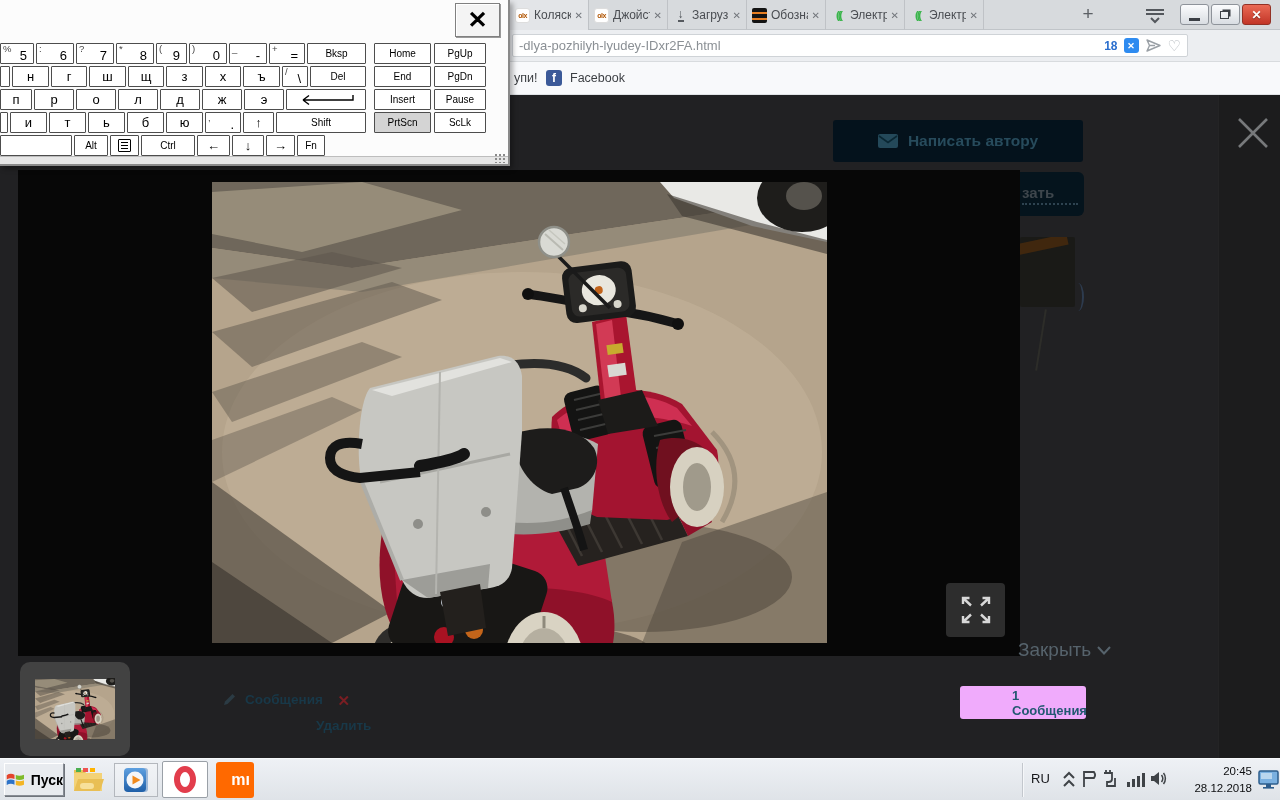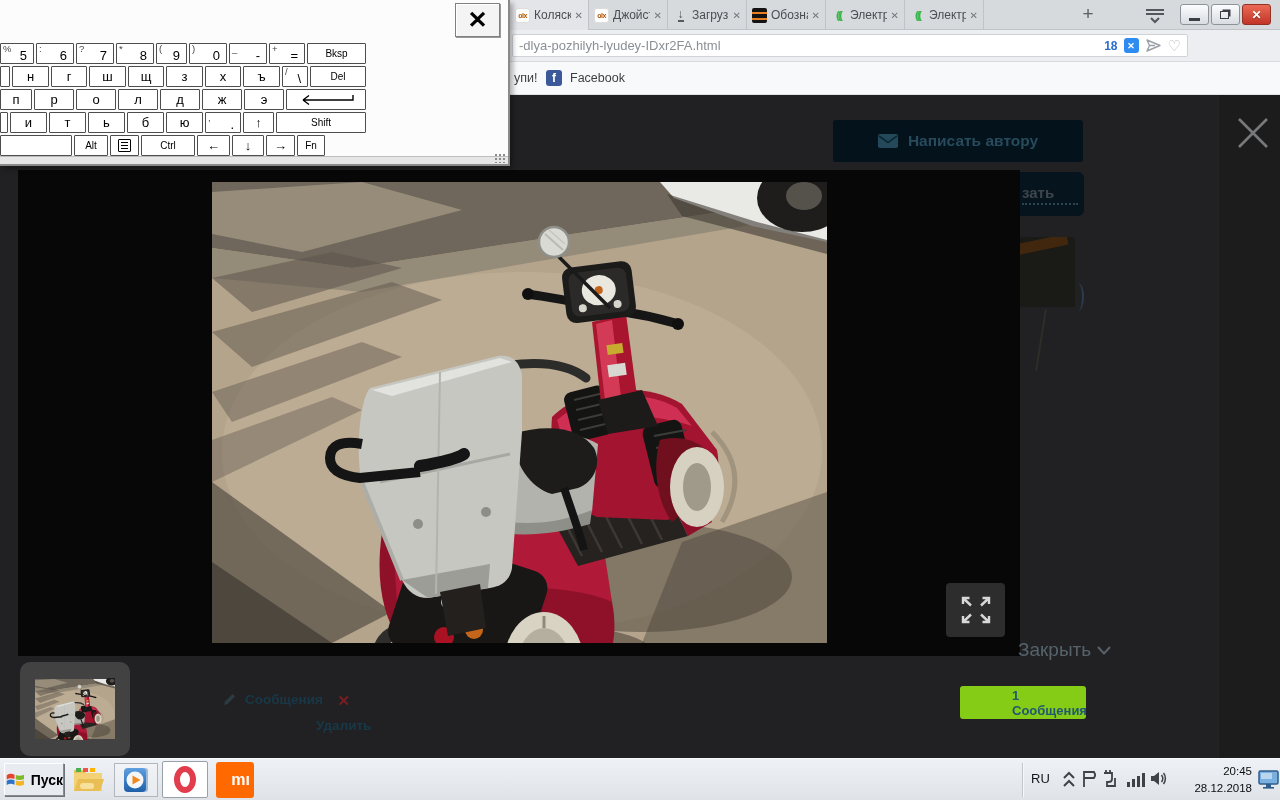--- a/index.html
+++ b/index.html
@@ -76,21 +76,21 @@
   .fs-btn{position:absolute;left:928px;top:413px;width:59px;height:54px;background:#2d2d2d;border-radius:4px;
     display:flex;align-items:center;justify-content:center;}
   .close-link{position:absolute;left:1018px;top:544px;display:flex;align-items:center;gap:6px;font-size:19px;color:#56636c;}
   .thumb-box{position:absolute;left:20px;top:567px;width:110px;height:94px;background:#424242;border-radius:10px;}
   .thumb-box svg{position:absolute;left:15px;top:16px;}
   .edit-btn,.del-btn{position:absolute;top:597px;display:flex;align-items:center;gap:8px;font-size:13.5px;font-weight:bold;color:#183848;}
   .edit-btn{left:222px;}
   .del-btn{left:316px;flex-direction:column;}
   .del-x{color:#7a1e23;font-size:15px;font-weight:bold;}
   .del-x::before{content:"✕";}
-  .msg-btn{position:absolute;left:960px;top:591px;width:126px;height:33px;background:#84cc16;border-radius:3px;
+  .msg-btn{position:absolute;left:960px;top:591px;width:126px;height:33px;background:#f0abfc;border-radius:3px;
     display:flex;align-items:center;justify-content:center;gap:8px;padding-left:45px;}
   .msg-btn span{font-size:13px;font-weight:bold;color:#225871;}
 
   
   .keyboard{position:absolute;left:0;top:0;width:510px;height:166px;background:#fcfcfc;
     border-right:2px solid #8a8a8a;border-bottom:2px solid #8a8a8a;box-shadow:3px 3px 5px rgba(0,0,0,.3);z-index:40;}
   .kb-close{position:absolute;right:8px;top:3px;width:45px;height:34px;background:#f4f4f4;border:1px solid #808080;
     box-shadow:inset 1px 1px 0 #fff,1px 1px 0 #9a9a9a;display:flex;align-items:center;justify-content:center;
     font-size:24px;font-weight:bold;color:#000;}
   .kb-close::before{content:"✕";line-height:1;}
@@ -497,20 +497,38 @@
           <div class="key" style="width: 29px;">
             <span class="menu-glyph"></span>
           </div>
           <div class="key fn" style="width: 54px;">Ctrl</div>
           <div class="key" style="width: 33px;">←</div>
           <div class="key" style="width: 32px;">↓</div>
           <div class="key" style="width: 29px;">→</div>
           <div class="key fn" style="width: 28px;">Fn</div>
         </div>
       </div>
+    <div class="kb-nav" id="kb-nav">
+        <div class="kb-row">
+          <div class="key fn" style="width: 57px;">Home</div>
+          <div class="key fn" style="width: 52px;">PgUp</div>
+        </div>
+        <div class="kb-row">
+          <div class="key fn" style="width: 57px;">End</div>
+          <div class="key fn" style="width: 52px;">PgDn</div>
+        </div>
+        <div class="kb-row">
+          <div class="key fn" style="width: 57px;">Insert</div>
+          <div class="key fn" style="width: 52px;">Pause</div>
+        </div>
+        <div class="kb-row">
+          <div class="key fn pressed" style="width: 57px;">PrtScn</div>
+          <div class="key fn" style="width: 52px;">ScLk</div>
+        </div>
+      </div>
     <div class="kb-status">
       <div class="grip"></div>
     </div>
   </div>
 
   <div class="taskbar">
     <div class="start-btn">
       <svg width="22" height="21" viewBox="0 0 24 22">
         <path d="M2 6 C5 4 8 4 11 5.5 L11 10.5 C8 9 5 9 2 11 Z" fill="#e4452c"></path>
         <path d="M12.5 5.8 C15.5 7 18.5 7 22 5.5 L22 10.5 C18.5 12 15.5 12 12.5 10.8 Z" fill="#7eba28"></path>

